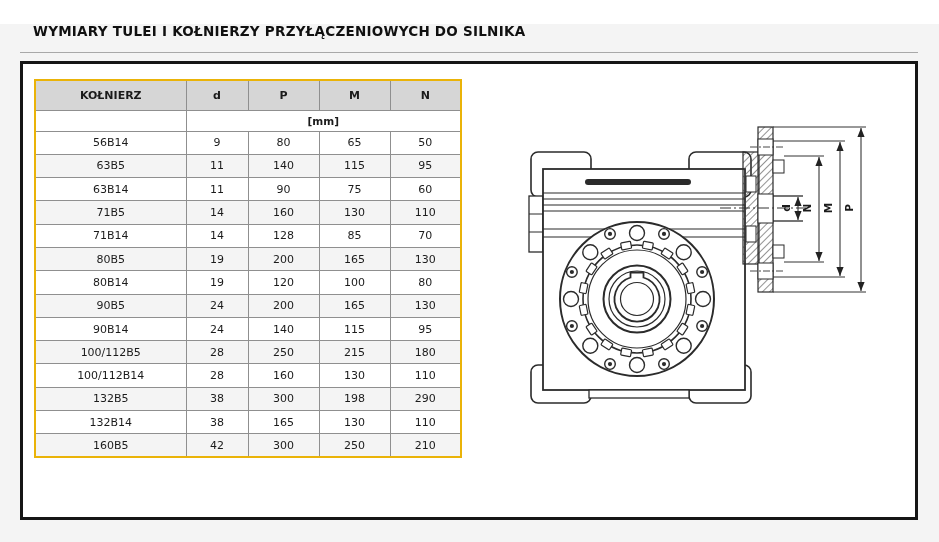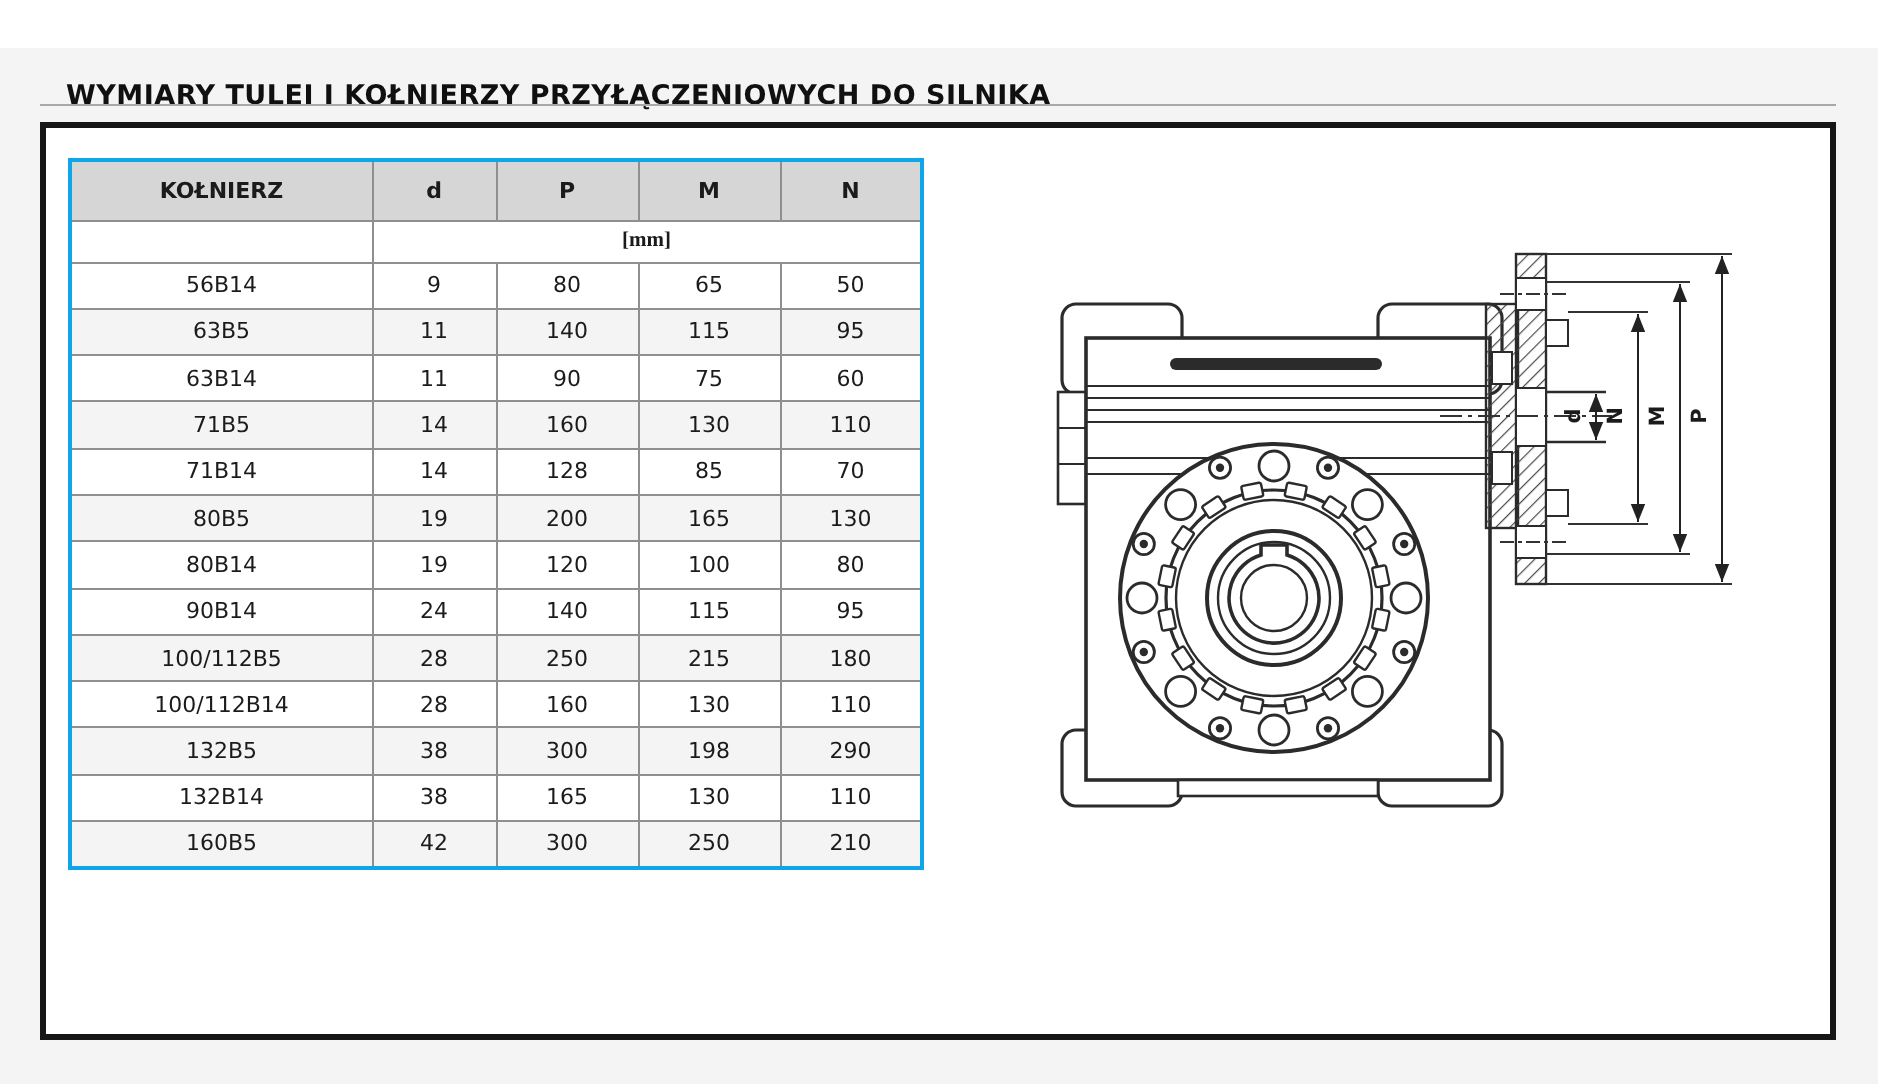--- a/index.html
+++ b/index.html
@@ -1,32 +1,32 @@
 <!DOCTYPE html>
 <html><head>
 <meta charset="utf-8">
 <style>
   html,body{margin:0;padding:0;}
   body{background:#ffffff;font-family:"DejaVu Sans","Liberation Sans",sans-serif;}
   .sheet{position:relative;width:939px;height:542px;background:#ffffff;overflow:hidden;}
   .gray-band{position:absolute;left:0;top:24px;right:0;bottom:0;background:#f4f4f4;}
-  .page-title{position:absolute;left:33px;top:40px;font-size:13.5px;font-weight:bold;
+  .page-title{position:absolute;left:33px;top:23px;font-size:13.5px;font-weight:bold;
     color:#101010;letter-spacing:.25px;white-space:nowrap;}
   .title-rule{position:absolute;left:20px;top:52px;width:898px;height:1px;background:#a8a8a8;}
   .content-box{position:absolute;left:20px;top:61px;width:898px;height:459px;
     box-sizing:border-box;background:#ffffff;border:3px solid #161616;}
   
   table.flange-table{position:absolute;left:11px;top:15px;border-collapse:collapse;
-    table-layout:fixed;width:427px;border:2px solid #0ea5e9;background:#7dd3fc;}
+    table-layout:fixed;width:427px;border:2px solid #eab308;background:#7dd3fc;}
   .flange-table th,.flange-table td{border:1px solid #8f8f8f;padding:0;text-align:center;
     color:#1b1b1b;overflow:hidden;white-space:nowrap;}
   .flange-table thead tr{height:30px;}
   .flange-table thead th{background:#d6d6d6;font-size:11px;font-weight:bold;}
   .flange-table tr.unit-row{height:21px;}
-  .flange-table tr.unit-row td{font-size:10.5px;font-weight:bold;background:#fff;font-family:Liberation Serif, serif;}
+  .flange-table tr.unit-row td{font-size:10.5px;font-weight:bold;background:#fff;}
   .flange-table tbody tr{height:23.3px;}
   .flange-table tbody td{font-size:11px;background:#fff;}
   .flange-table tbody tr.zebra td{background:#f4f4f4;}
   .col-flange{width:151px;} .col-d{width:62px;} .col-p{width:71px;} .col-m{width:71px;} .col-n{width:71px;}
   
   .drawing{position:absolute;left:477px;top:21px;}
   .ln{stroke:#2b2b2b;fill:none;}
   .wf{fill:#ffffff;}
   .hf{fill:url(#hatch);stroke:#2b2b2b;}
   .df{fill:#2b2b2b;stroke:none;}
@@ -112,20 +112,27 @@
             <td>200</td>
             <td>165</td>
             <td>130</td>
           </tr>
           <tr>
             <td>80B14</td>
             <td>19</td>
             <td>120</td>
             <td>100</td>
             <td>80</td>
+          </tr>
+          <tr class="zebra">
+            <td>90B5</td>
+            <td>24</td>
+            <td>200</td>
+            <td>165</td>
+            <td>130</td>
           </tr>
           <tr>
             <td>90B14</td>
             <td>24</td>
             <td>140</td>
             <td>115</td>
             <td>95</td>
           </tr>
           <tr class="zebra">
             <td>100/112B5</td>

